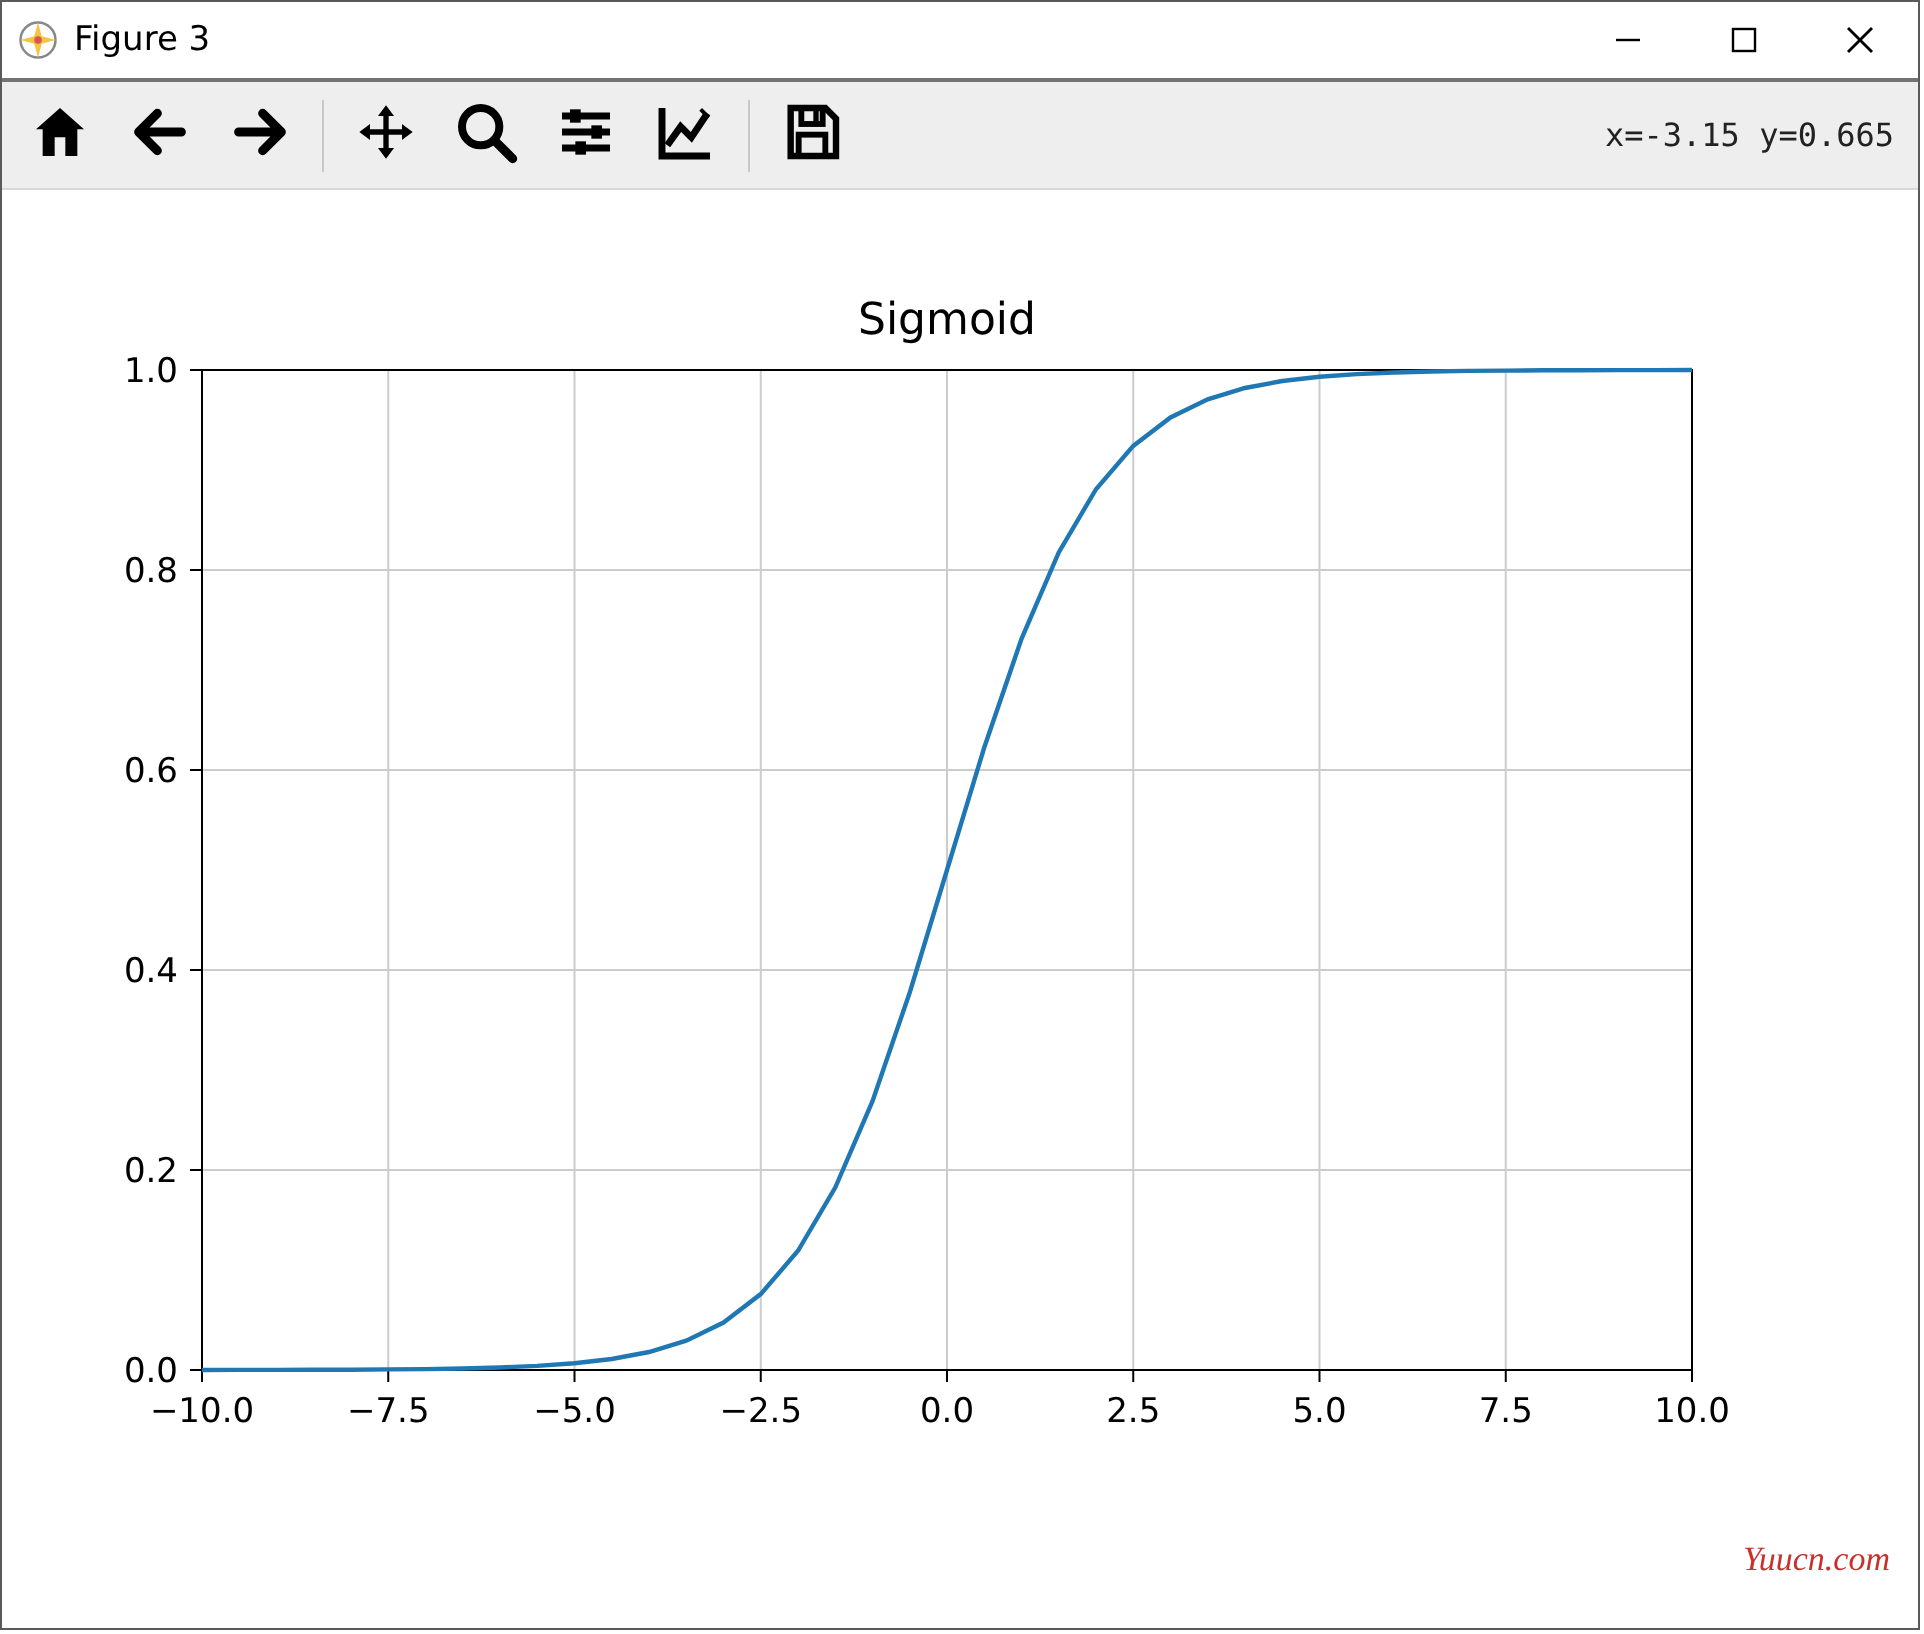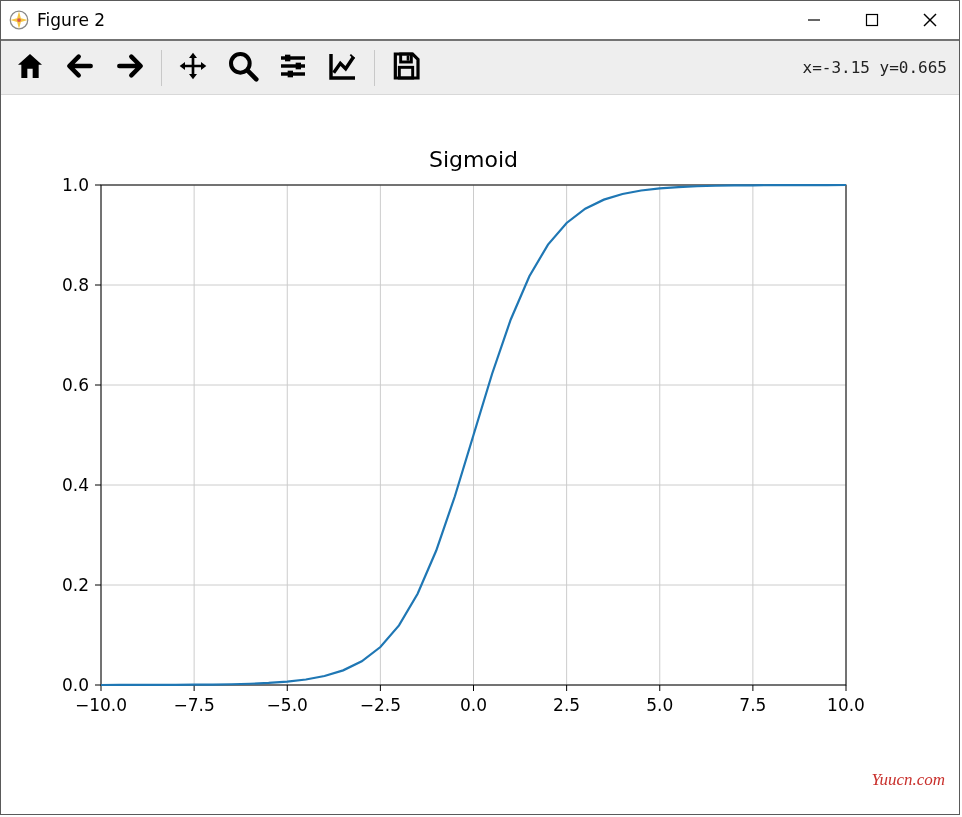--- a/index.html
+++ b/index.html
@@ -107,21 +107,21 @@
 <div class="window">
 
   <div class="titlebar">
     <span class="app-icon">
       <svg viewBox="0 0 32 32" width="20" height="20">
         <circle cx="16" cy="16" r="14" fill="none" stroke="#888" stroke-width="2"></circle>
         <path d="M16 2 L19 13 L30 16 L19 19 L16 30 L13 19 L2 16 L13 13 Z" fill="#f4c542"></path>
         <circle cx="16" cy="16" r="3" fill="#d9534f"></circle>
       </svg>
     </span>
-    <span class="title">Figure 2</span>
+    <span class="title">Figure 3</span>
     <span class="spacer"></span>
     <div class="win-btn">
       <svg width="14" height="14">
           <line x1="1" y1="7" x2="13" y2="7" stroke="#000" stroke-width="1.2"></line>
         </svg>
     </div>
     <div class="win-btn">
       <svg width="14" height="14">
           <rect x="1.5" y="1.5" width="11" height="11" fill="none" stroke="#000" stroke-width="1.2"></rect>
         </svg>

